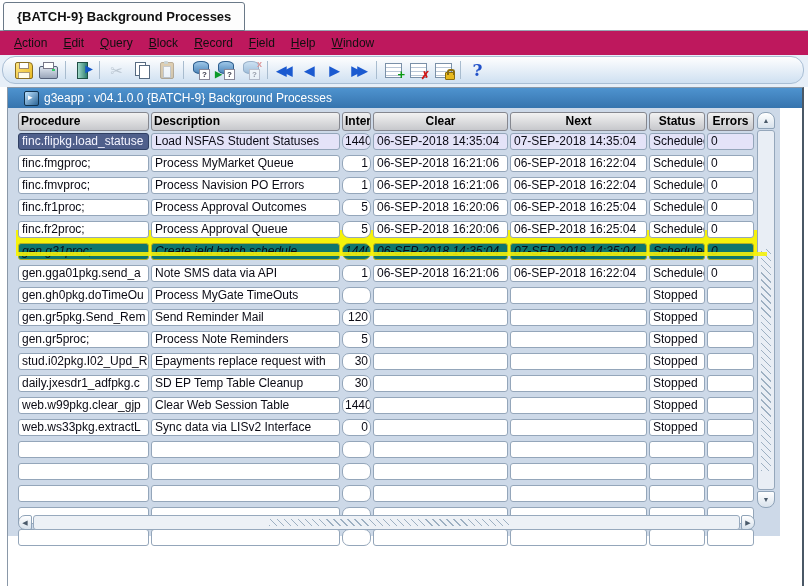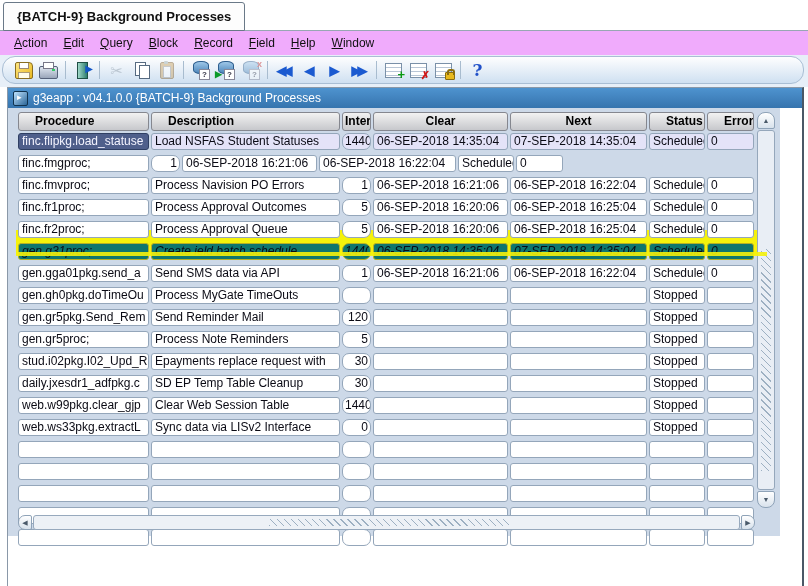--- a/index.html
+++ b/index.html
@@ -6,21 +6,21 @@
   body{
     width:808px;height:586px;position:relative;overflow:hidden;
     font-family:"Liberation Sans",sans-serif;background:#ffffff;
   }
   
   .tabs-row{position:absolute;left:0;top:0;width:808px;height:31px;background:#ffffff;border-bottom:1px solid #98a6b3;box-sizing:border-box;}
   .tab{position:absolute;left:3px;top:2px;height:29px;padding:0 13px;background:#fdfdfd;
        border:1px solid #6a7988;border-radius:3px 3px 0 0;font-weight:bold;font-size:13px;
        line-height:28px;color:#101010;box-sizing:border-box;}
   
-  .menu-row{position:absolute;left:0;top:31px;width:808px;height:24px;background:#f0abfc;display:flex;align-items:center;padding-left:6px;box-sizing:border-box;}
+  .menu-row{position:absolute;left:0;top:31px;width:808px;height:24px;background:#be185d;display:flex;align-items:center;padding-left:6px;box-sizing:border-box;}
   .menu-item{font-size:12px;color:#101010;padding:2px 8px;cursor:default;white-space:nowrap;}
   .menu-item u{text-decoration:underline;}
   
   .toolbar-row{position:absolute;left:0;top:55px;width:808px;height:32px;background:#e7eff8;}
   .toolbar-pill{position:absolute;left:2px;top:1px;width:802px;height:28px;border:1px solid #a9bed4;
       border-radius:13px;background:linear-gradient(180deg,#fefefe,#cfe0f1);
       display:flex;align-items:center;padding:0 8px;box-sizing:border-box;}
   .tbi{width:25px;height:24px;display:flex;align-items:center;justify-content:center;position:relative;flex:0 0 auto;}
   .sep{width:1px;height:18px;background:#a8bccf;margin:0 4px;flex:0 0 auto;}
   .dis{opacity:.45;}
@@ -49,31 +49,31 @@
   .i-grid{width:15px;height:13px;background:#fff;border:1px solid #7a90a8;background-image:repeating-linear-gradient(180deg,transparent 0 3px,#b9c6d6 3px 4px);position:relative;}
   .grid-plus{position:absolute;right:-4px;bottom:-4px;color:#0a9a10;font-size:13px;font-weight:bold;line-height:1;}
   .grid-x{position:absolute;right:-4px;bottom:-4px;color:#d01818;font-size:11px;font-weight:bold;line-height:1;}
   .grid-lock{position:absolute;right:-4px;bottom:-3px;width:8px;height:6px;background:#e8b91e;border:1px solid #8a6d10;border-radius:1px;}
   .grid-lock::before{content:"";position:absolute;left:1px;top:-4px;width:4px;height:4px;border:2px solid #8a6d10;border-bottom:none;border-radius:3px 3px 0 0;}
   .i-help{color:#2050c8;font-size:17px;font-weight:bold;font-family:"DejaVu Serif",serif;line-height:1;}
   
   .mdi-window{position:absolute;left:7px;top:87px;width:797px;height:499px;background:#ffffff;
       border-left:1px solid #8a98a8;border-right:2px solid #4a5866;border-top:1px solid #8a98a8;box-sizing:border-box;}
   .title-bar{position:absolute;left:0;top:0;right:0;height:20px;
-      background:linear-gradient(180deg,#4e93cf,#3674ae);display:flex;align-items:center;padding-left:5px;box-sizing:border-box;}
+      background:linear-gradient(180deg,#4e93cf,#3674ae);display:flex;align-items:center;padding-left:16px;box-sizing:border-box;}
   .win-icon{width:13px;height:13px;background:linear-gradient(135deg,#bfe3ff,#2a6496);border:1px solid #10324e;border-radius:2px;position:relative;flex:0 0 auto;}
   .win-icon::after{content:"\25B8";position:absolute;left:3px;top:-1px;font-size:9px;color:#fff;line-height:13px;}
   .title-text{color:#ffffff;font-size:12px;margin-left:5px;white-space:nowrap;}
   .canvas{position:absolute;left:0;top:20px;width:772px;height:428px;background:#cdd9e8;}
   
   .grid-table{position:absolute;left:10px;top:4px;}
   .thead{display:flex;gap:2px;margin-bottom:2px;}
   .trow{display:flex;gap:2px;margin-bottom:3px;height:19px;}
   .hcell{background:linear-gradient(180deg,#f2f2f2,#c7c8cc);border:1px solid #85878f;border-radius:3px;
-      font-weight:bold;font-size:12px;height:19px;line-height:17px;color:#000;padding:0 16px;
+      font-weight:bold;font-size:12px;height:19px;line-height:17px;color:#000;padding:0 2px;
       box-sizing:border-box;overflow:hidden;white-space:nowrap;text-align:center;}
   .cell{background:#fff;border:1px solid #94a6ba;border-radius:3px;height:17px;line-height:15px;
       font-size:12px;color:#0a0a14;padding:0 3px;box-sizing:border-box;overflow:hidden;white-space:nowrap;}
   .c0{width:131px;} .c1{width:189px;} .c2{width:29px;} .c3{width:135px;} .c4{width:137px;} .c5{width:56px;} .c6{width:47px;}
   .hcell.c0,.hcell.c1{text-align:left;} .hcell.c2{text-align:left;padding:0 2px;}
   .cell.c2{text-align:right;padding:0 2px;border-radius:7px;}
   .cell.focus{background:#4f5f8b;border-color:#2f3f63;color:#f4f4ff;}
   .cell.cur{background:#e4e3f8;}
   .cell.hl{background:#0f766e;border-color:#b7b024;font-style:italic;}
   .marker{position:absolute;left:8px;top:122px;width:757px;height:25px;background:#f5f20b;}
@@ -210,20 +210,21 @@
             <div class="cell c0 focus">finc.flipkg.load_statuse</div>
             <div class="cell c1 cur">Load NSFAS Student Statuses</div>
             <div class="cell c2 cur">1440</div>
             <div class="cell c3 cur">06-SEP-2018 14:35:04</div>
             <div class="cell c4 cur">07-SEP-2018 14:35:04</div>
             <div class="cell c5 cur">Scheduled</div>
             <div class="cell c6 cur">0</div>
           </div>
           <div class="trow">
             <div class="cell c0">finc.fmgproc;</div>
+            <div class="cell c1">Process MyMarket Queue</div>
             <div class="cell c2">1</div>
             <div class="cell c3">06-SEP-2018 16:21:06</div>
             <div class="cell c4">06-SEP-2018 16:22:04</div>
             <div class="cell c5">Scheduled</div>
             <div class="cell c6">0</div>
           </div>
           <div class="trow">
             <div class="cell c0">finc.fmvproc;</div>
             <div class="cell c1">Process Navision PO Errors</div>
             <div class="cell c2">1</div>
@@ -254,21 +255,21 @@
             <div class="cell c0 hl">gen.g31proc;</div>
             <div class="cell c1 hl">Create ield batch schedule</div>
             <div class="cell c2 hl">1440</div>
             <div class="cell c3 hl">06-SEP-2018 14:35:04</div>
             <div class="cell c4 hl">07-SEP-2018 14:35:04</div>
             <div class="cell c5 hl">Scheduled</div>
             <div class="cell c6 hl">0</div>
           </div>
           <div class="trow">
             <div class="cell c0">gen.gga01pkg.send_a</div>
-            <div class="cell c1">Send SMS data via API</div>
+            <div class="cell c1">Note SMS data via API</div>
             <div class="cell c2">1</div>
             <div class="cell c3">06-SEP-2018 16:21:06</div>
             <div class="cell c4">06-SEP-2018 16:22:04</div>
             <div class="cell c5">Scheduled</div>
             <div class="cell c6">0</div>
           </div>
           <div class="trow">
             <div class="cell c0">gen.gh0pkg.doTimeOu</div>
             <div class="cell c1">Process MyGate TimeOuts</div>
             <div class="cell c2"></div>

